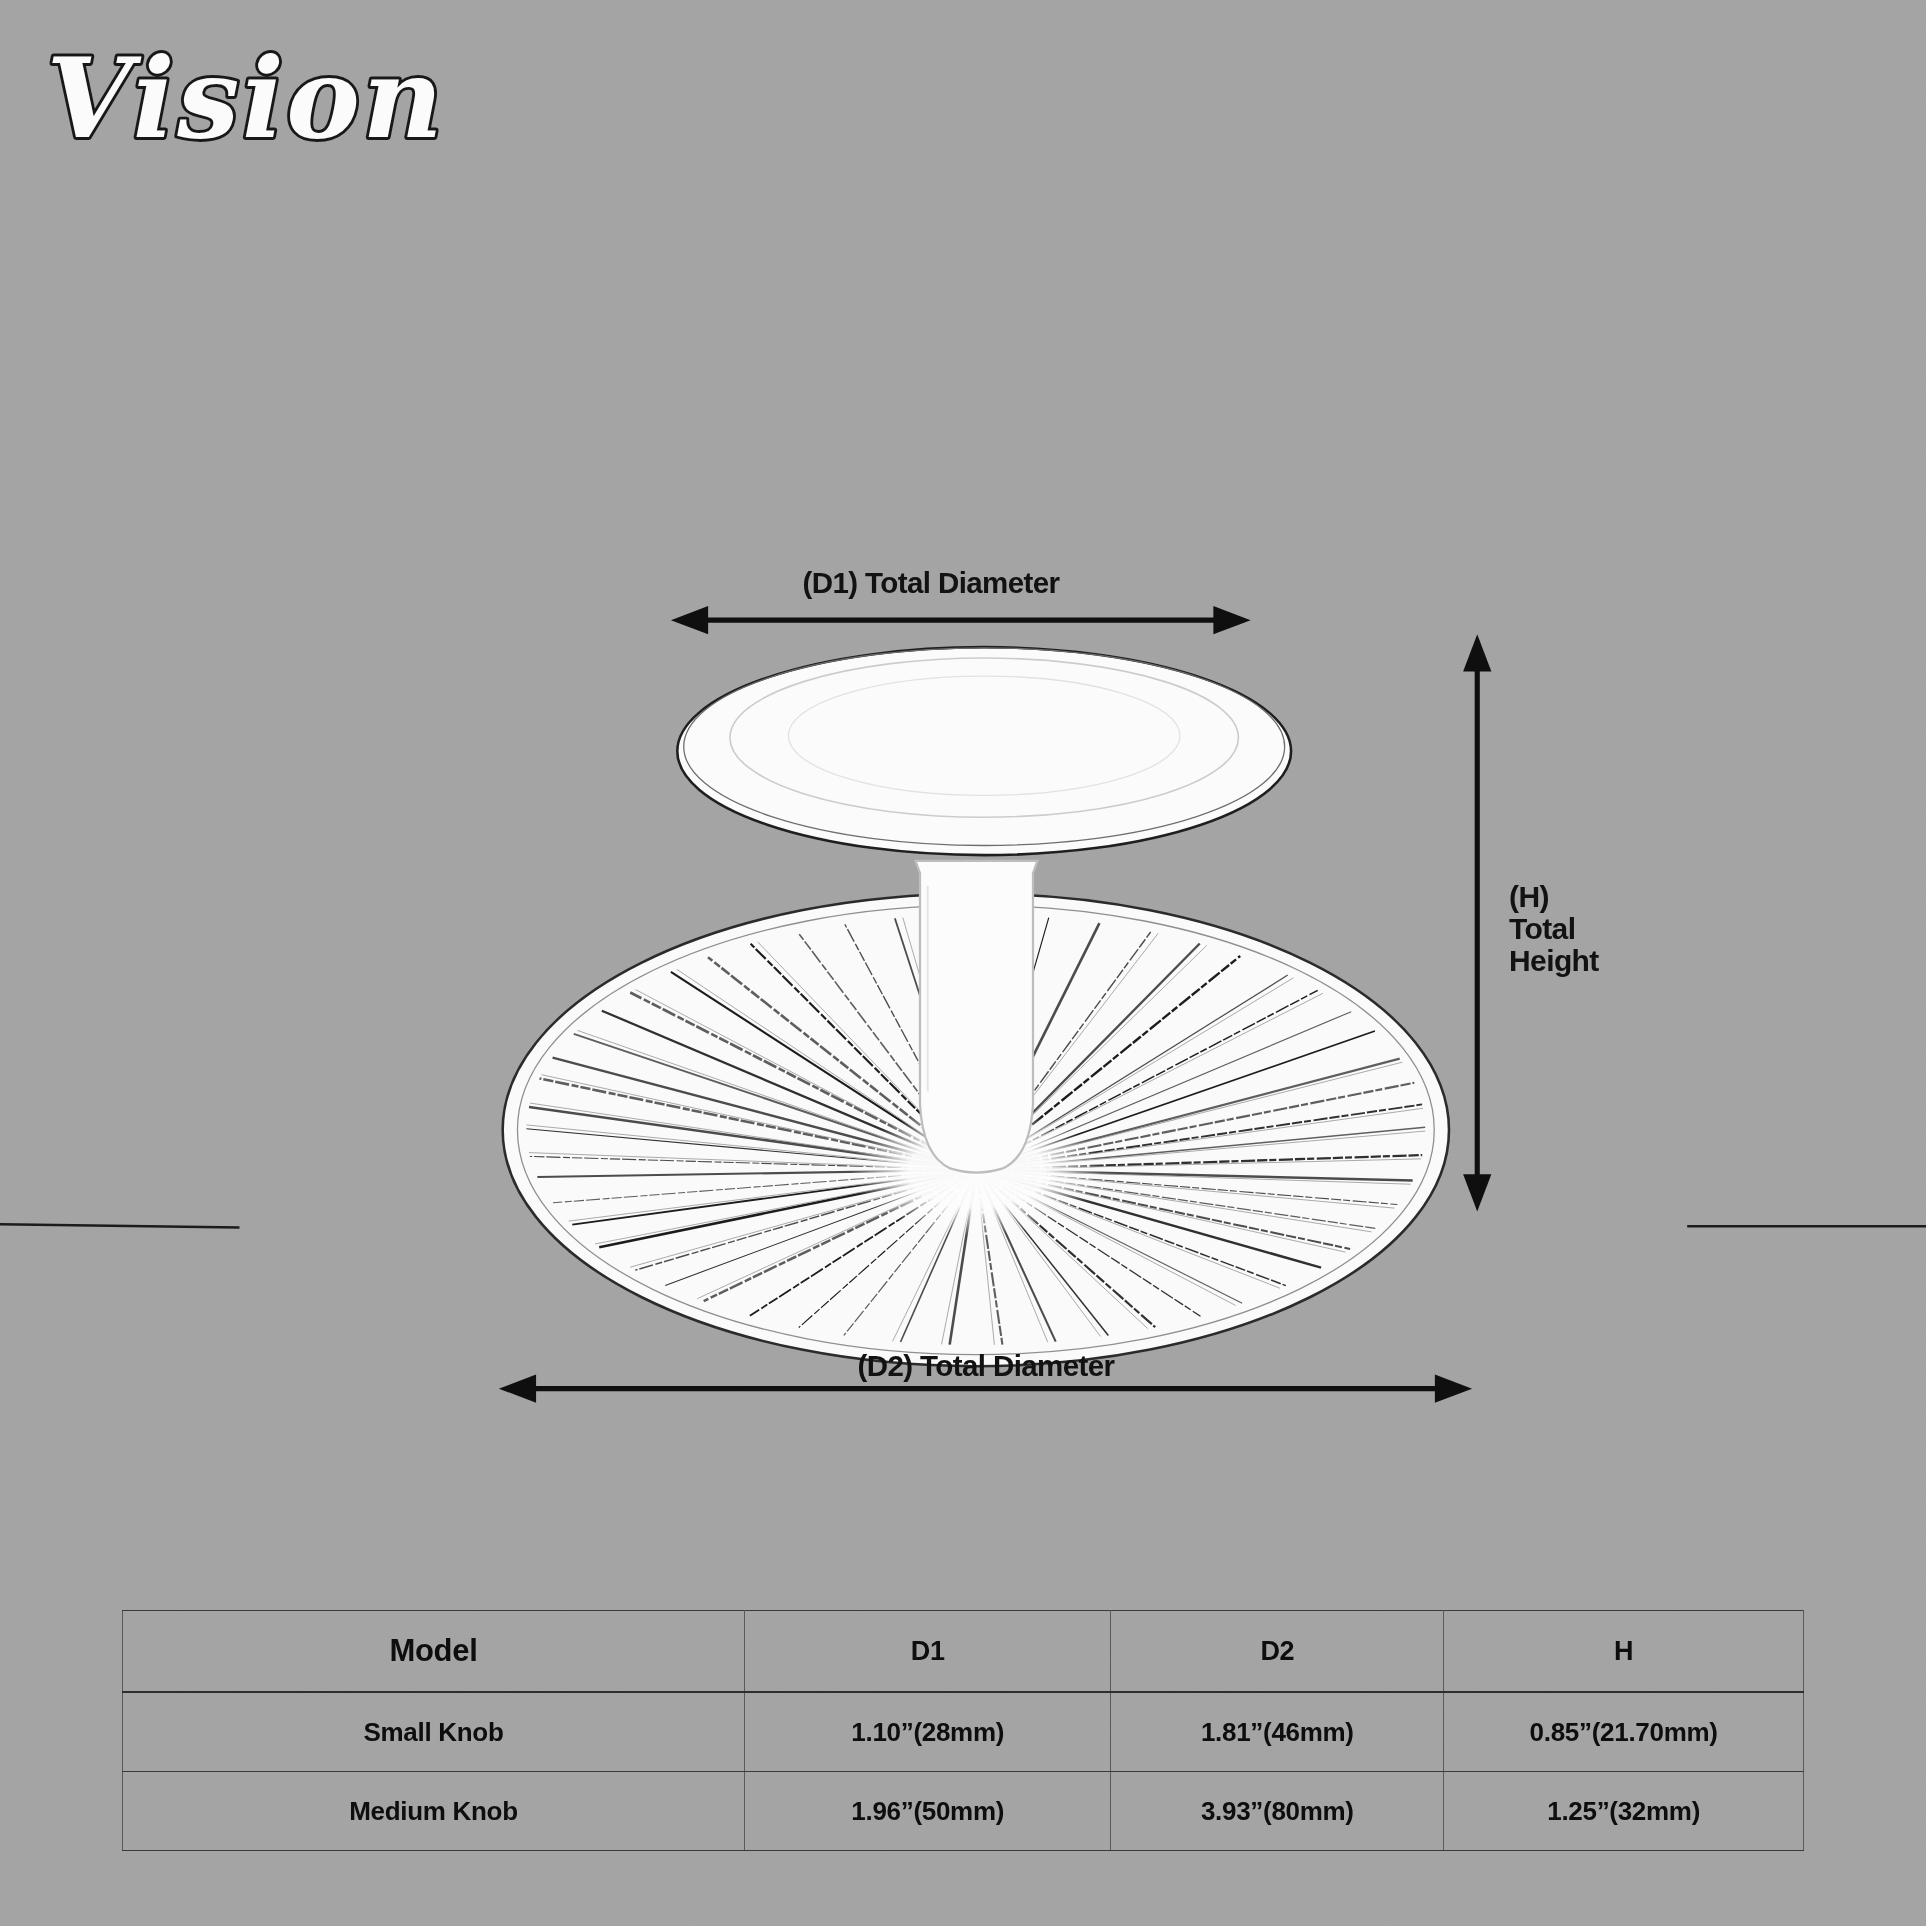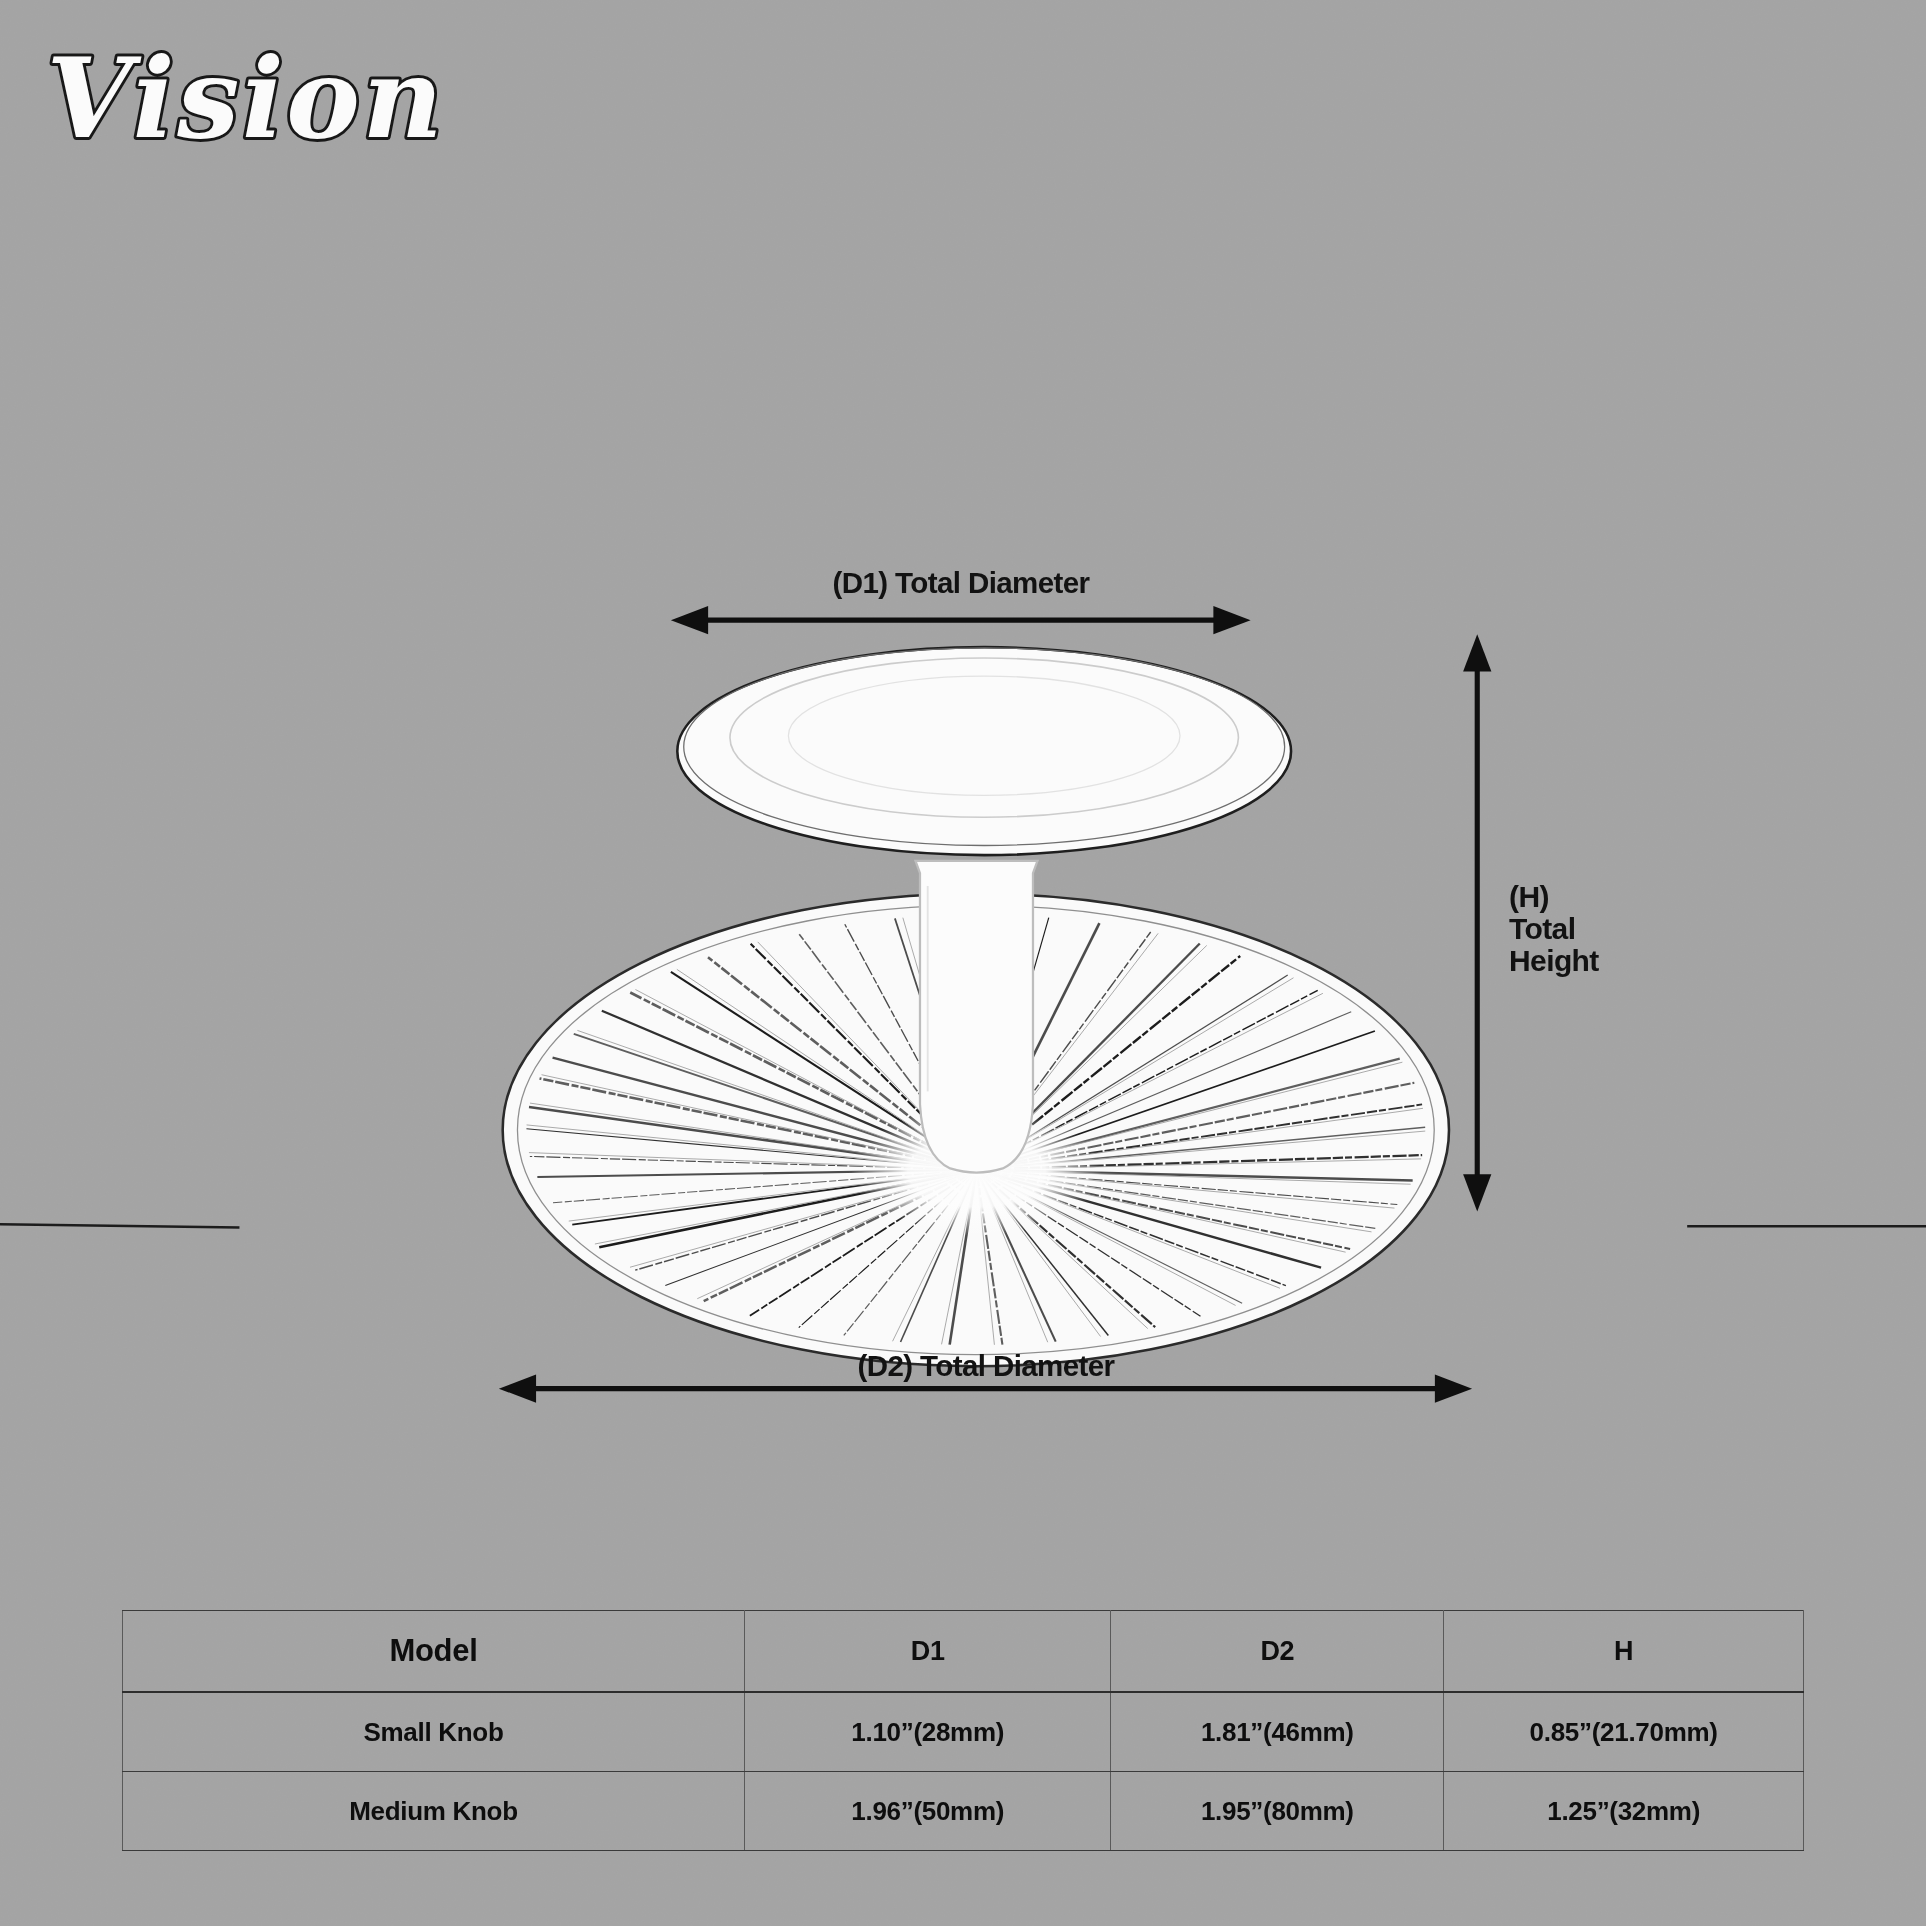--- a/index.html
+++ b/index.html
@@ -211,21 +211,21 @@
       <polygon points="2301,1887 2279,1829 2323,1829" stroke="none"></polygon>
     </g>
 
     <g stroke="#0f0f0f" fill="#0f0f0f">
       <line x1="827" y1="2163" x2="2243" y2="2163" stroke-width="8"></line>
       <polygon points="777,2163 835,2141 835,2185" stroke="none"></polygon>
       <polygon points="2293,2163 2235,2141 2235,2185" stroke="none"></polygon>
     </g>
   </svg>
 
-  <div class="dim-label centered" style="left:961px;top:583px;">(D1) Total Diameter</div>
+  <div class="dim-label centered" style="left:931px;top:583px;">(D1) Total Diameter</div>
 
   <div class="h-label">
     <span>(H)</span>
     <span>Total</span>
     <span>Height</span>
   </div>
 
   <div class="dim-label centered" style="left:986px;top:1366px;">(D2) Total Diameter</div>
 
   <table class="spec-table">
@@ -246,20 +246,20 @@
     <tbody>
       <tr>
         <td>Small Knob</td>
         <td>1.10”(28mm)</td>
         <td>1.81”(46mm)</td>
         <td>0.85”(21.70mm)</td>
       </tr>
       <tr>
         <td>Medium Knob</td>
         <td>1.96”(50mm)</td>
-        <td>1.95”(80mm)</td>
+        <td>3.93”(80mm)</td>
         <td>1.25”(32mm)</td>
       </tr>
     </tbody>
   </table>
 
 </div>
 
 
 </body></html>

